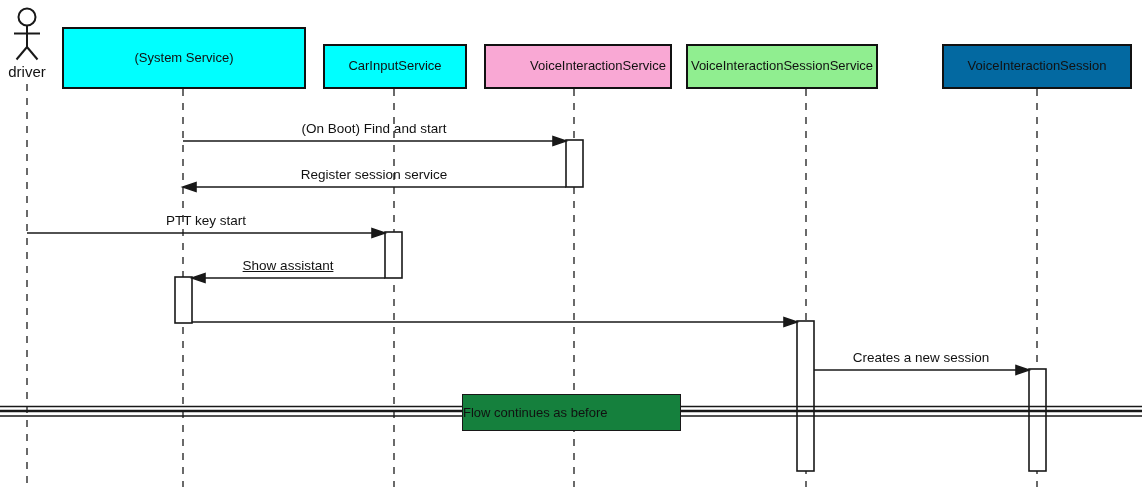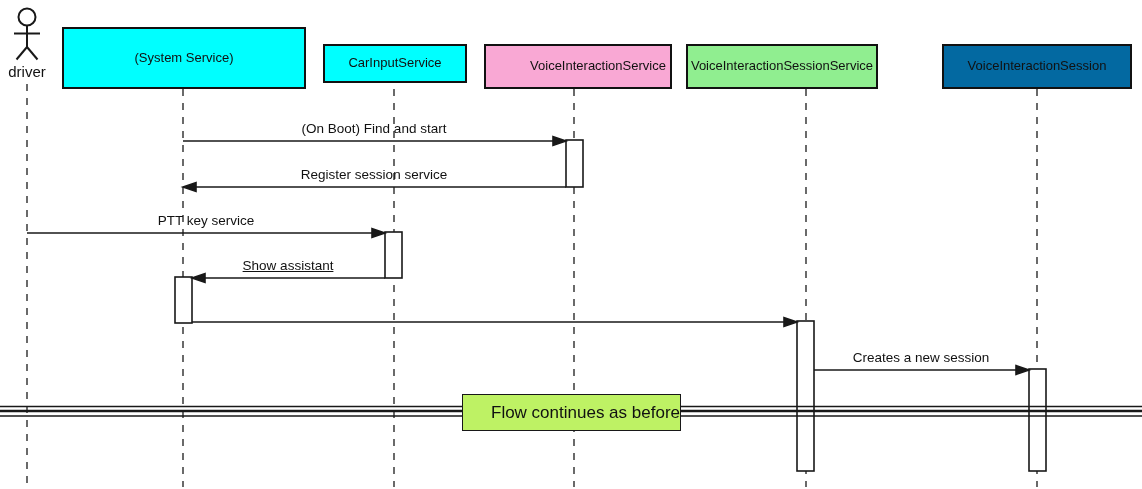--- a/index.html
+++ b/index.html
@@ -34,23 +34,23 @@
     position:absolute;
     transform:translateX(-50%);
     white-space:nowrap;
     font-size:15px;
     z-index:3;
   }
   .divider-box{
     position:absolute;
     box-sizing:border-box;
     border:1.5px solid #181818;
-    background:#bef264;
-    display:flex;align-items:center;justify-content:flex-end;
-    font-size:17px;
+    background:#15803d;
+    display:flex;align-items:center;justify-content:flex-start;
+    font-size:13px;
     z-index:5;
   }
   svg{display:block;}
 </style>
 </head>
 <body>
 
 <div class="diagram">
 
   <svg class="layer" width="1142" height="489" viewBox="0 0 1142 489">
@@ -113,39 +113,39 @@
       <line x1="27" y1="47" x2="37.5" y2="59.5"></line>
     </g>
   </svg>
 
   <div class="actor-label" style="left:27px;top:63px;">driver</div>
 
   <div class="participant" style="left: 62px; top: 27px; width: 244px; height: 62px; background-color: rgb(0, 255, 255);">
     <div>(System Service)</div>
   </div>
 
-  <div class="participant" style="left: 323px; top: 44px; width: 144px; height: 39px; background-color: rgb(0, 255, 255); text-align: center;">
+  <div class="participant" style="left: 323px; top: 44px; width: 144px; height: 45px; background-color: rgb(0, 255, 255); text-align: center;">
     <div>CarInputService</div>
   </div>
 
   <div class="participant" style="left: 484px; top: 44px; width: 188px; height: 45px; background-color: #f9a8d4; padding-left: 40px;">
     <div>VoiceInteractionService</div>
   </div>
 
   <div class="participant" style="left: 686px; top: 44px; width: 192px; height: 45px; background-color: rgb(144, 238, 144);">
     <div>VoiceInteractionSessionService</div>
   </div>
 
   <div class="participant" style="left: 942px; top: 44px; width: 190px; height: 45px; background-color: #0369a1;">
     <div>VoiceInteractionSession</div>
   </div>
 
   <div class="msg-label" style="left:374px;top:121px;">(On Boot) Find and start</div>
   <div class="msg-label" style="left:374px;top:167px;">Register session service</div>
-  <div class="msg-label" style="left:206px;top:213px;">PTT key service</div>
+  <div class="msg-label" style="left:206px;top:213px;">PTT key start</div>
   <div class="msg-label" style="left:288px;top:258px;text-decoration:underline;">Show assistant</div>
   <div class="msg-label" style="left:921px;top:350px;">Creates a new session</div>
 
   <div class="divider-box" style="left:462px;top:394px;width:219px;height:37px;">
     <span>Flow continues as before</span>
   </div>
 
 </div>
 
 </body></html>

